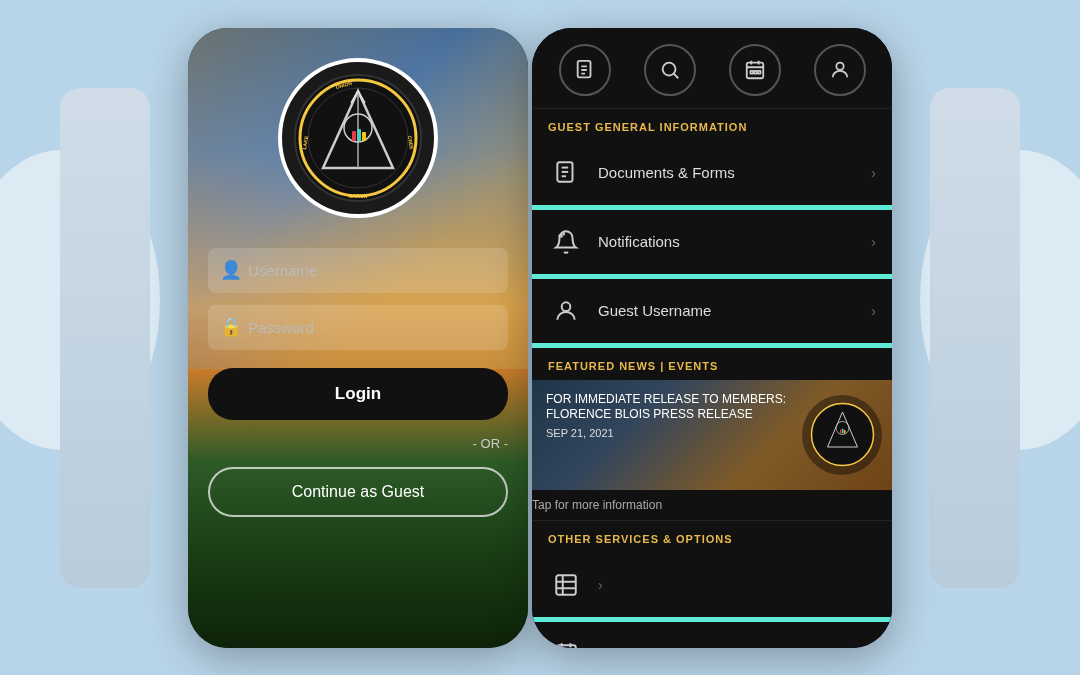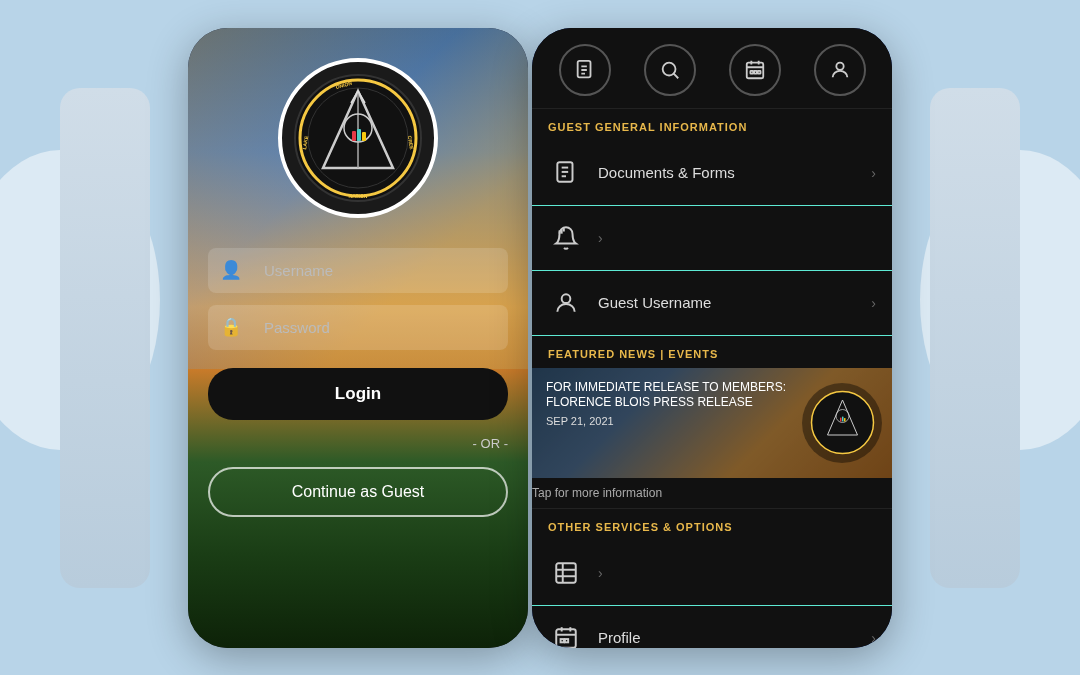--- a/index.html
+++ b/index.html
@@ -127,21 +127,21 @@
       width: 100%;
       display: flex;
       flex-direction: column;
       gap: 12px;
     }
 
     .input-field {
       background: rgba(255,255,255,0.15);
       border: none;
       border-radius: 8px;
-      padding: 14px 14px 14px 56px;
+      padding: 14px 14px 14px 40px;
       color: #ccc;
       font-size: 15px;
       width: 100%;
       position: relative;
     }
 
     .input-wrapper {
       position: relative;
       width: 100%;
     }
@@ -228,21 +228,21 @@
       font-weight: 700;
       letter-spacing: 1px;
       padding: 12px 16px 8px;
       background: #111;
     }
 
     .menu-item {
       display: flex;
       align-items: center;
       padding: 14px 16px;
-      border-bottom: 1px solid #5eead4;
+      border-bottom: 5px solid #5eead4;
       background: #111;
       cursor: pointer;
     }
 
     .menu-item-icon {
       width: 36px;
       height: 36px;
       display: flex;
       align-items: center;
       justify-content: center;
@@ -478,20 +478,21 @@
         <div class="menu-item">
           <div class="menu-item-icon">
             <svg width="26" height="26" viewBox="0 0 24 24" fill="none" stroke="#ccc" stroke-width="1.8">
               <path d="M18 8A6 6 0 0 0 6 8c0 7-3 9-3 9h18s-3-2-3-9"></path>
               <path d="M13.73 21a2 2 0 0 1-3.46 0"></path>
               <line x1="8" y1="4" x2="8" y2="8"></line>
               <line x1="10" y1="3" x2="10" y2="6"></line>
               <line x1="6" y1="5" x2="6" y2="8"></line>
             </svg>
           </div>
+          <span class="menu-item-text">Notifications</span>
           <span class="menu-item-chevron">›</span>
         </div>
 
         <div class="menu-item">
           <div class="menu-item-icon">
             <svg width="26" height="26" viewBox="0 0 24 24" fill="none" stroke="#ccc" stroke-width="1.8">
               <circle cx="12" cy="8" r="4"></circle>
               <path d="M4 20c0-4 3.6-7 8-7s8 3 8 7"></path>
             </svg>
           </div>

